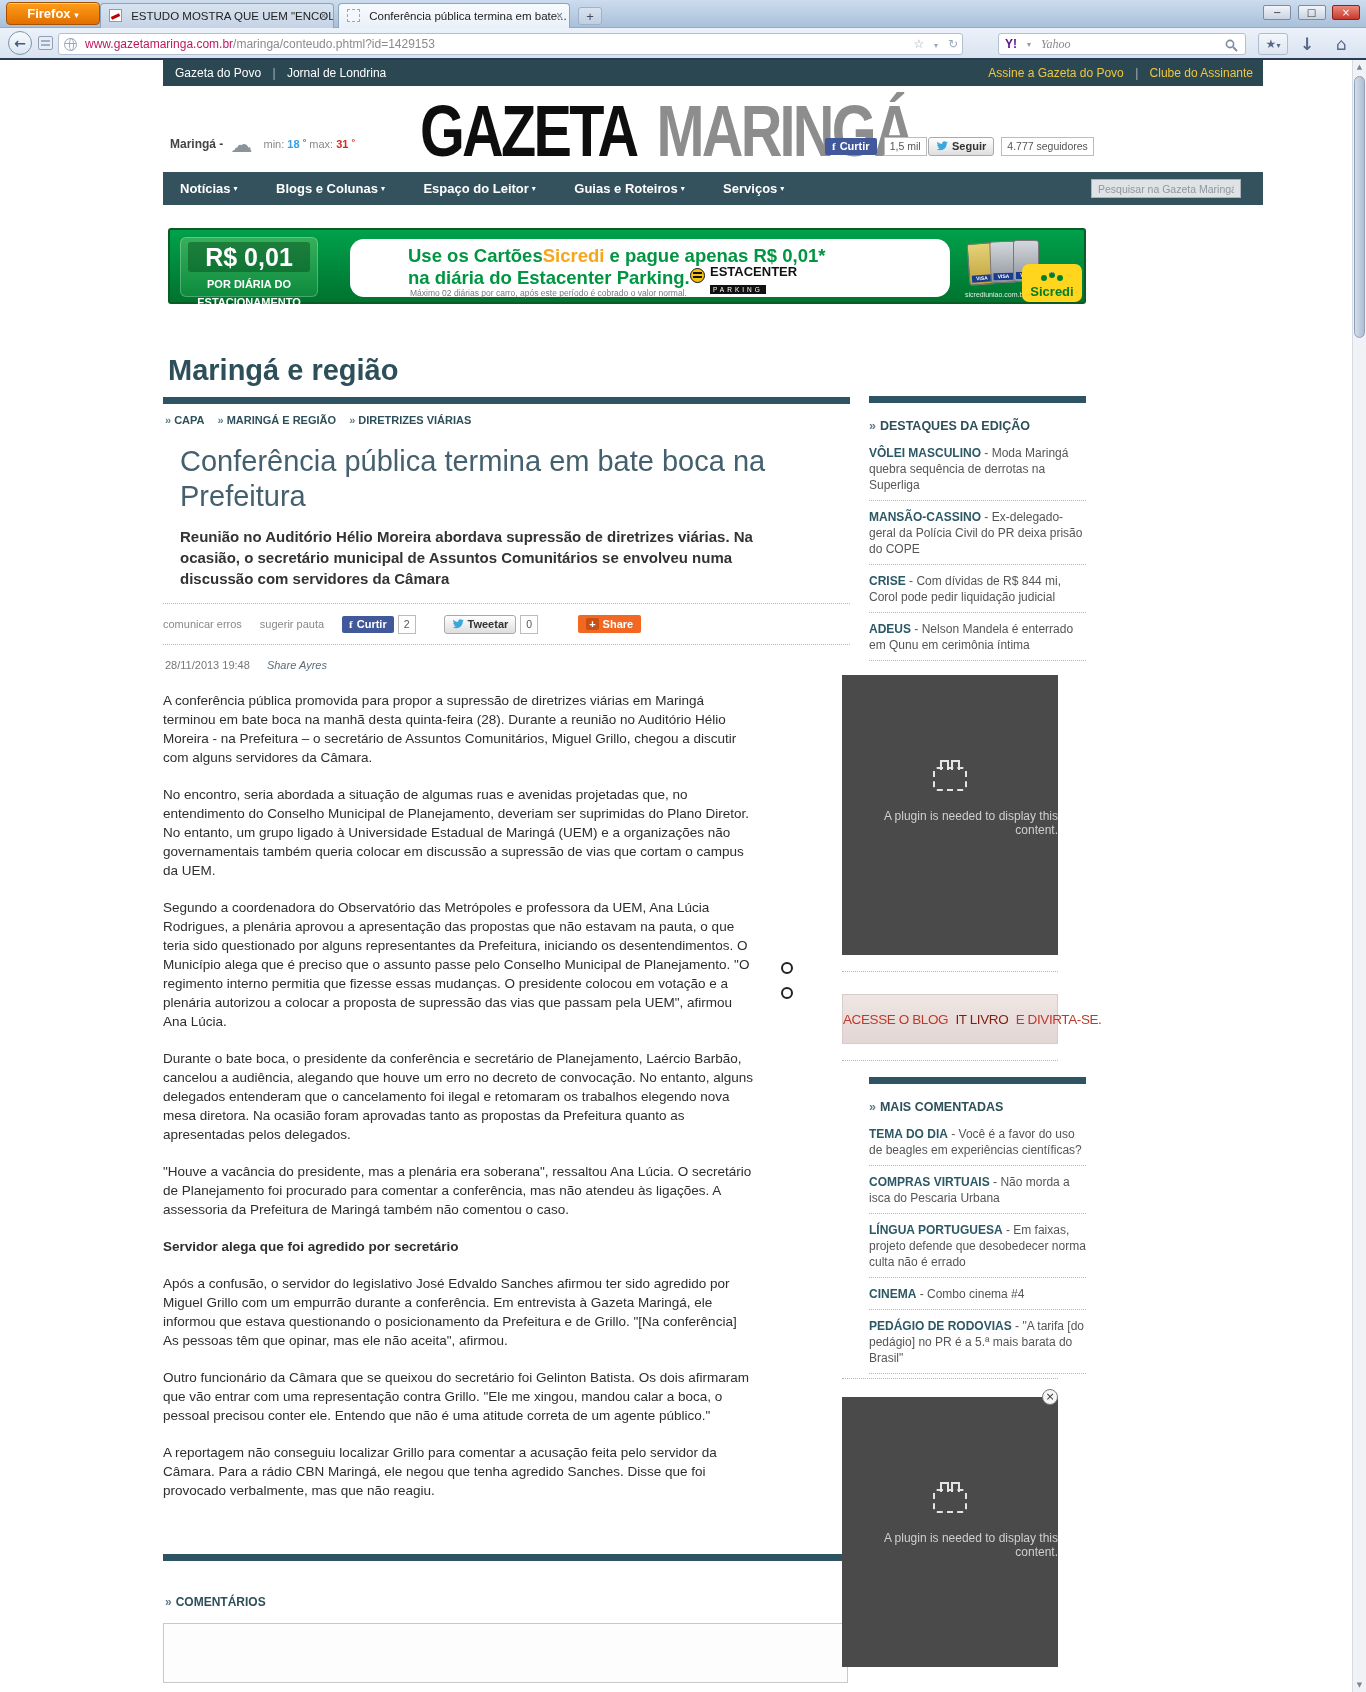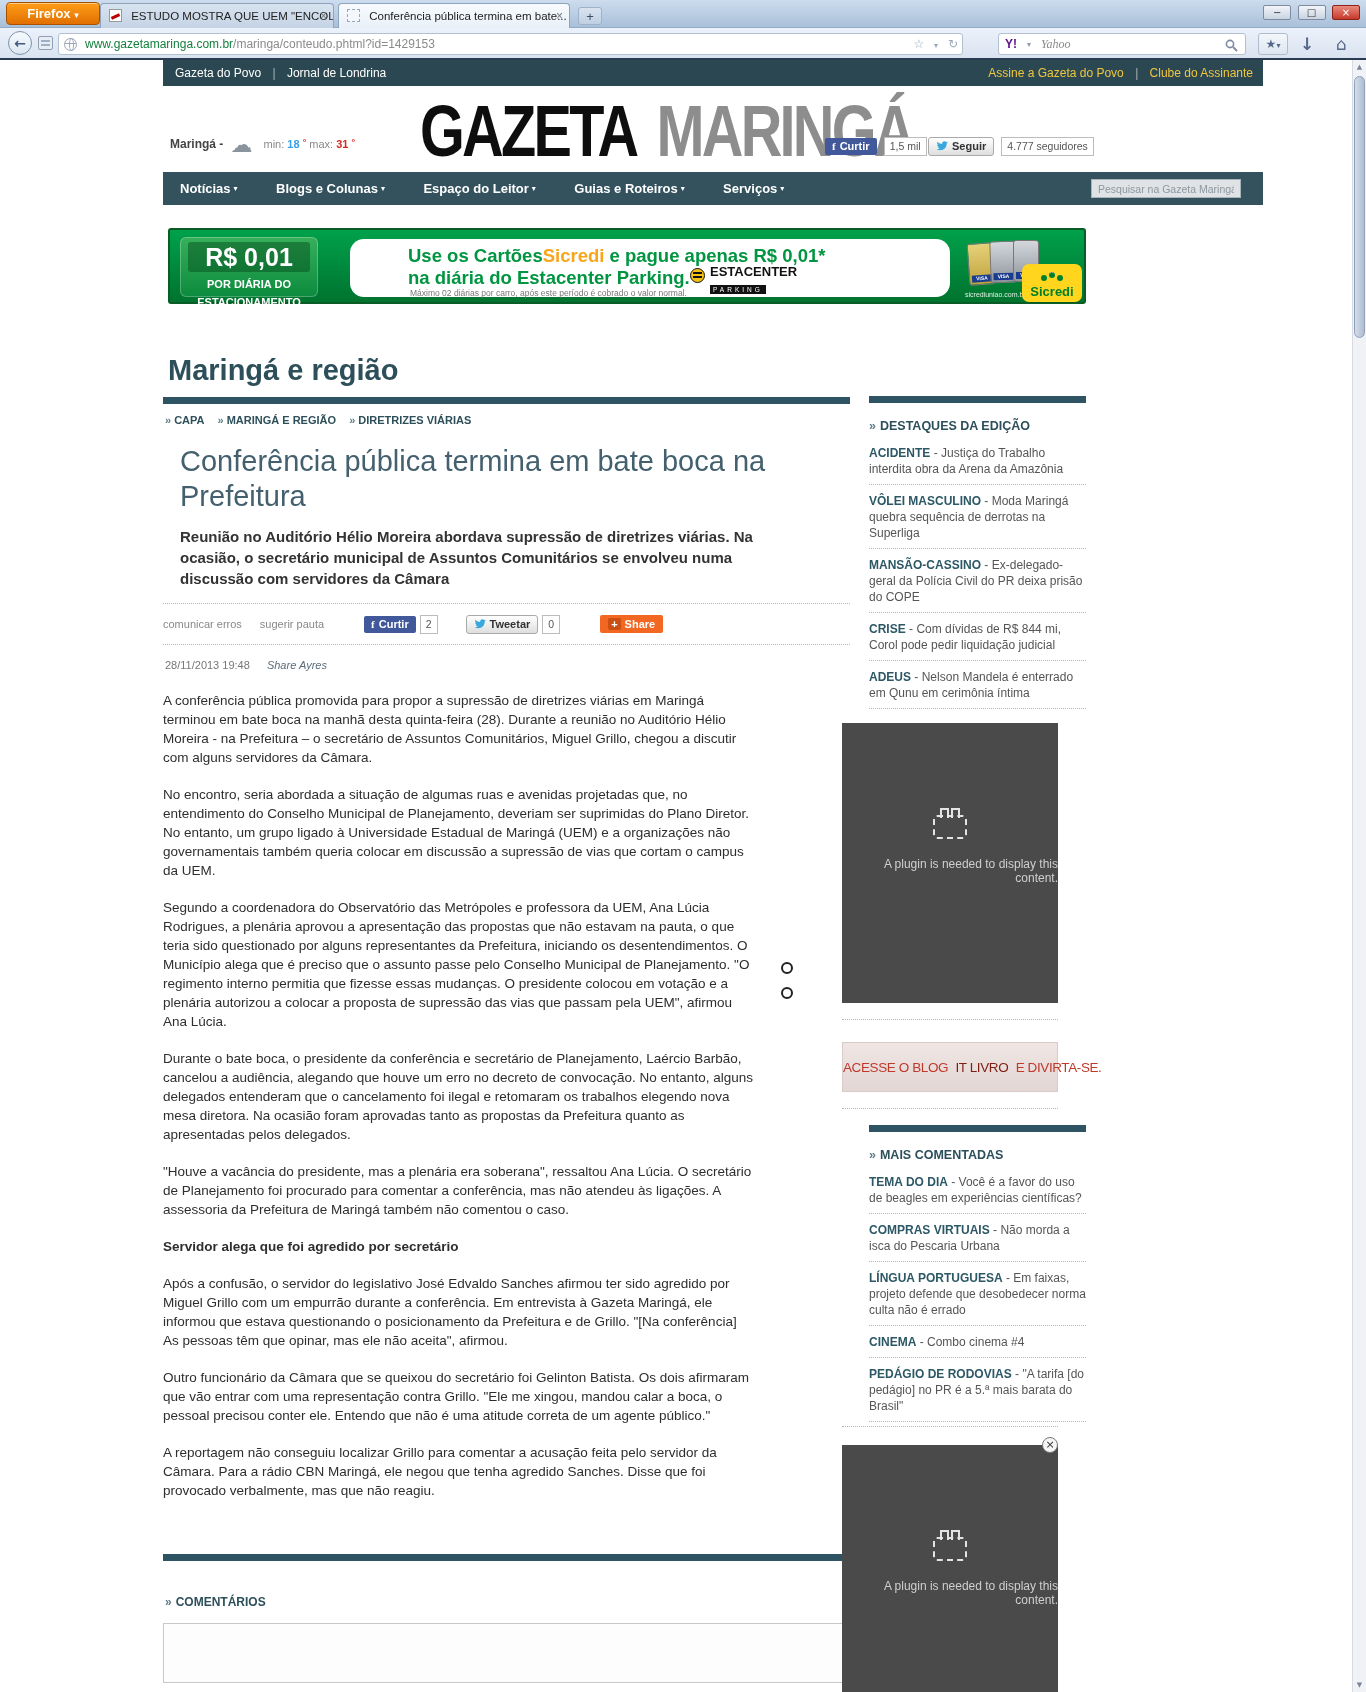--- a/index.html
+++ b/index.html
@@ -43,21 +43,21 @@
   .pageicon{position:absolute;left:38px;top:8px;width:15px;height:14px;border:1px solid #8fa0b5;
             border-radius:2px;background:#e7edf5;cursor:pointer;}
   .pageicon:before{content:"";position:absolute;left:2px;top:3px;width:9px;height:2px;background:#9fb0c5;box-shadow:0 4px 0 #9fb0c5;}
   .urlbox{position:absolute;left:58px;top:5px;width:905px;height:22px;background:#fff;
           border:1px solid #b3c0d0;border-radius:3px;font-size:12px;line-height:20px;cursor:text;}
   .globe{position:absolute;left:5px;top:4px;width:13px;height:13px;border-radius:50%;
          border:1px solid #9aa7b8;}
   .globe:before{content:"";position:absolute;left:4px;top:-1px;width:3px;height:11px;border:1px solid #9aa7b8;border-radius:50%;}
   .globe:after{content:"";position:absolute;left:0px;top:4px;width:11px;height:2px;border-top:1px solid #9aa7b8;}
   .urltext{position:absolute;left:26px;top:0;white-space:nowrap;}
-  .url-domain{color:#15803d;}
+  .url-domain{color:#be185d;}
   .url-path{color:#8b8b8b;}
   .urlicons{position:absolute;right:4px;top:0;color:#9aa7b8;font-family:"DejaVu Sans",sans-serif;}
   .urlicons span{margin-left:6px;cursor:pointer;}
   .searchbox{position:absolute;left:998px;top:5px;width:248px;height:22px;background:#fff;
              border:1px solid #b3c0d0;border-radius:3px;}
   .ybang{position:absolute;left:6px;top:3px;color:#5f0f8e;font-weight:bold;font-size:12px;}
   .searchbox .caret{position:absolute;left:28px;top:6px;font-size:8px;color:#8b98ab;font-family:"DejaVu Sans",sans-serif;cursor:pointer;}
   .searchinput{position:absolute;left:40px;top:1px;width:170px;height:18px;border:none;outline:none;
                font-style:italic;font-size:12px;color:#555;font-family:"Liberation Serif",serif;}
   .searchinput::placeholder{color:#8b8b8b;}
@@ -149,21 +149,21 @@
   .sec-title{font-size:29px;font-weight:bold;color:#2c4f5a;margin:14px 0 10px 5px;}
   .bar{height:7px;background:#2e5362;}
   .crumbs{margin:10px 0 16px 2px;font-size:11px;font-weight:bold;color:#2c4f5a;}
   .crumbs .chev{color:#5e7d88;margin-right:3px;}
   .crumbs .crumb{margin-right:10px;cursor:pointer;}
   .headline{font-size:29px;line-height:35px;color:#44606e;margin:18px 0 12px 17px;width:610px;font-weight:normal;}
   .subtitle{font-size:15px;line-height:21px;font-weight:bold;color:#333;margin:0 0 0 17px;width:600px;}
   .dots{border-top:1px dotted #b5b5b5;margin-top:14px;}
   .sharerow{display:flex;align-items:center;height:32px;margin:4px 0;font-size:11px;color:#888;}
   .sharerow .glink{margin-right:18px;cursor:pointer;}
-  .fbsmall{background:#41599b;color:#fff;font-weight:bold;border-radius:2px;padding:2px 7px 3px;cursor:pointer;margin-left:22px;}
+  .fbsmall{background:#41599b;color:#fff;font-weight:bold;border-radius:2px;padding:2px 7px 3px;cursor:pointer;}
   .twsmall{background:linear-gradient(#fff,#dedede);border:1px solid #aaa;border-radius:3px;color:#333;
            font-weight:bold;padding:2px 7px 3px;cursor:pointer;margin-left:28px;}
   .shsmall{background:#f26722;color:#fff;font-weight:bold;border-radius:2px;padding:3px 8px;cursor:pointer;margin-left:40px;}
   .shsmall .plus{background:#c94f12;border-radius:2px;padding:0 3px;margin-right:4px;}
   .daterow{font-size:11px;color:#777;margin:14px 0 20px 2px;}
   .author{font-style:italic;color:#5a6b7a;margin-left:14px;}
   .article p{font-size:13.5px;line-height:19px;color:#2e2e2e;width:592px;margin:0 0 18px;}
   .subhead{font-weight:bold;}
   .cbar{margin-top:54px;}
   .comments-h{margin:34px 0 0 2px;font-size:12px;font-weight:bold;color:#2c4f5a;}
@@ -383,21 +383,20 @@
     </div>
     <div class="comments-box"></div>
   </div>
 
   <div class="sidebar">
     <div class="sb-bar" style="margin-top:0;"></div>
     <div class="sb-head">
       <span class="chev">»</span><span>DESTAQUES DA EDIÇÃO</span>
     </div>
     <div class="sb-ind">
-      <div class="sb-item"><span class="sb-tag">ACIDENTE</span> <span>-</span> <span>Justiça do Trabalho interdita obra da Arena da Amazônia</span></div>
       <div class="sb-item"><span class="sb-tag">VÔLEI MASCULINO</span> <span>-</span> <span>Moda Maringá quebra sequência de derrotas na Superliga</span></div>
       <div class="sb-item"><span class="sb-tag">MANSÃO-CASSINO</span> <span>-</span> <span>Ex-delegado-geral da Polícia Civil do PR deixa prisão do COPE</span></div>
       <div class="sb-item"><span class="sb-tag">CRISE</span> <span>-</span> <span>Com dívidas de R$ 844 mi, Corol pode pedir liquidação judicial</span></div>
       <div class="sb-item"><span class="sb-tag">ADEUS</span> <span>-</span> <span>Nelson Mandela é enterrado em Qunu em cerimônia íntima</span></div>
     </div>
 
     <div class="plugin-box">
       <div class="plug-wrap1">
           <div class="plug"></div>
         </div>

